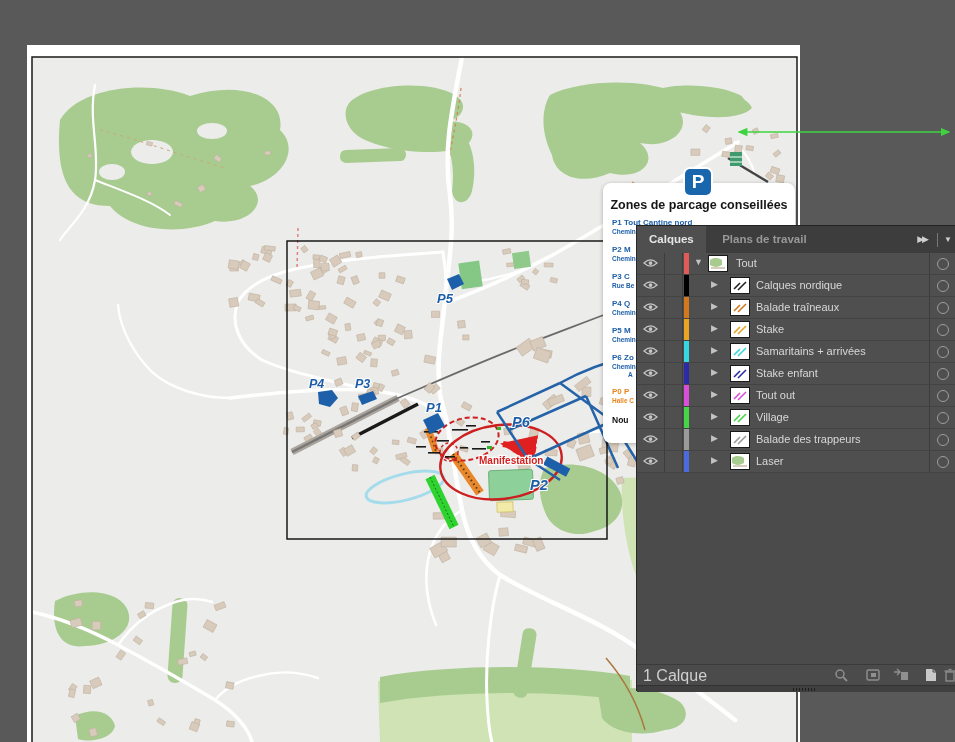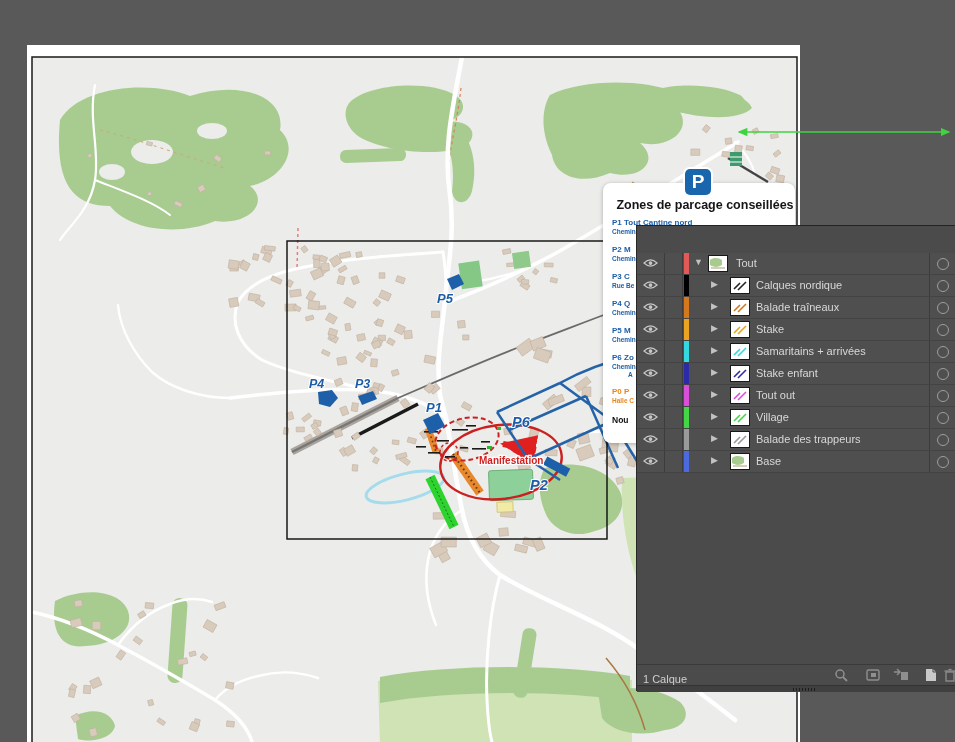--- a/index.html
+++ b/index.html
@@ -6,21 +6,21 @@
   .stage{position:relative;width:955px;height:742px;overflow:hidden;background:#595959;}
   
   .artboard{position:absolute;left:27px;top:45px;width:773px;height:697px;background:#ffffff;}
   #map{position:absolute;left:31px;top:56px;width:768px;height:687px;display:block;}
   
   .legend{position:absolute;left:603px;top:183px;width:192px;height:260px;background:#ffffff;
           border-radius:8px;box-shadow:0 1px 4px rgba(0,0,0,.28);z-index:5;}
   .legend .p-badge{position:absolute;left:82px;top:-14px;width:26px;height:26px;background:#1a66ad;
           border-radius:5px;color:#fff;font-weight:bold;font-size:19px;text-align:center;line-height:26px;
           box-shadow:0 0 0 2px #ffffff;}
-  .legend h1{position:absolute;left:6px;top:15px;width:100%;text-align:center;margin:0;
+  .legend h1{position:absolute;left:0;top:15px;width:100%;text-align:center;margin:0;
           font-size:12.5px;font-weight:bold;color:#151515;letter-spacing:0;}
   .lg-e{position:absolute;left:9px;width:176px;line-height:1;}
   .lg-e .l1{font-size:8px;font-weight:bold;}
   .lg-e .l2,.lg-e .l3{font-size:6.5px;font-weight:bold;margin-top:1.5px;}
   .lg-e .l3{margin-left:16px;}
   .c-blue{color:#1d5fa8;} .c-orange{color:#e8861e;} .c-black{color:#111111;}
   
   #measure{position:absolute;left:0;top:0;z-index:6;pointer-events:none;}
   
   .panel{position:absolute;left:636px;top:225px;width:319px;height:465px;background:#4b4b4b;
@@ -43,21 +43,21 @@
   .tri{position:absolute;top:4px;font-size:9px;color:#c2c2c2;}
   .tri.parent{left:4px;} .tri.child{left:21px;}
   .thumb{position:absolute;top:2px;width:18px;height:15px;background:#fff;border:1px solid #191919;}
   .thumb.parent{left:18px;} .thumb.child{left:40px;}
   .thumb svg{display:block;width:18px;height:15px;}
   .lname{position:absolute;top:4px;font-size:11px;color:#d8d8d8;white-space:nowrap;}
   .lname.parent{left:46px;} .lname.child{left:66px;}
   .cell.target{right:0;width:26px;border-left:1px solid #3c3c3c;}
   .ring{position:absolute;left:7px;top:5px;width:10px;height:10px;border:1.5px solid #9e9e9e;border-radius:50%;}
   .panel-footer{position:absolute;left:0;top:438px;width:100%;height:20px;background:#4b4b4b;border-top:1px solid #3a3a3a;}
-  .status{position:absolute;left:6px;top:8px;font-size:11px;color:#cfcfcf;}
+  .status{position:absolute;left:6px;top:2px;font-size:16px;color:#cfcfcf;}
   .f-ic{position:absolute;top:2px;width:16px;height:16px;}
   .grip-strip{position:absolute;left:0;top:459px;width:100%;height:6px;background:#404040;border-top:1px solid #323232;}
   .grip{position:absolute;left:156px;top:2px;width:24px;height:3px;
         background:repeating-linear-gradient(90deg,#1d1d1d 0 1px,transparent 1px 3px);}
 </style>
 </head>
 <body>
 
 <div class="stage">
 
@@ -432,20 +432,29 @@
       <marker id="arrGL" markerWidth="8" markerHeight="8" refX="1" refY="3" orient="auto">
         <path d="M7,0 L0,3 L7,6 Z" fill="#3fd43f"></path>
       </marker>
       <marker id="arrG2" markerWidth="8" markerHeight="8" refX="6" refY="3" orient="auto">
         <path d="M0,0 L7,3 L0,6 Z" fill="#3fd43f"></path>
       </marker>
     </defs>
   </svg>
 
   <div class="panel">
+    <div class="tabbar">
+      <span class="tab active">Calques</span>
+      <span class="tab">Plans de travail</span>
+      <span class="tab-icons">
+        <span class="pp">▶▶</span>
+        <span class="vsep"></span>
+        <span class="mtri">▼</span>
+      </span>
+    </div>
     <div class="rows" id="rows">
   <div class="layer-row">
     <div class="cell eye">
       <svg class="eye-ic" viewBox="0 0 16 10">
         <path d="M1,5 Q8,-1.5 15,5 Q8,11.5 1,5 Z" fill="none" stroke="#c6c6c6" stroke-width="1.2"></path>
         <circle cx="8" cy="5" r="2" fill="#c6c6c6"></circle>
       </svg>
     </div>
     <div class="cell lock"></div>
     <div class="colorbar" style="background: rgb(224, 90, 90);"></div>
@@ -668,21 +677,21 @@
     <div class="colorbar" style="background: rgb(74, 106, 222);"></div>
     <div class="row-main">
       <span class="tri child">▶</span>
       <span class="thumb child">
               <svg viewBox="0 0 18 15">
                 <rect width="18" height="15" fill="#fff"></rect>
                 <path d="M1,4 C5,1 10,2 13,4 L13,9 C8,12 4,11 1,9 Z" fill="#a8cc8f"></path>
                 <path d="M2,12 L16,12" stroke="#c8b8a0" stroke-width="1.4"></path>
               </svg>
             </span>
-      <span class="lname child">Base</span>
+      <span class="lname child">Laser</span>
     </div>
     <div class="cell target">
             <span class="ring"></span>
           </div>
   </div>
 </div>
     <div class="panel-footer">
       <span class="status">1 Calque</span>
       <svg class="f-ic" style="left:196px" viewBox="0 0 16 16">
         <circle cx="7" cy="7" r="4" fill="none" stroke="#8f8f8f" stroke-width="1.5"></circle>

